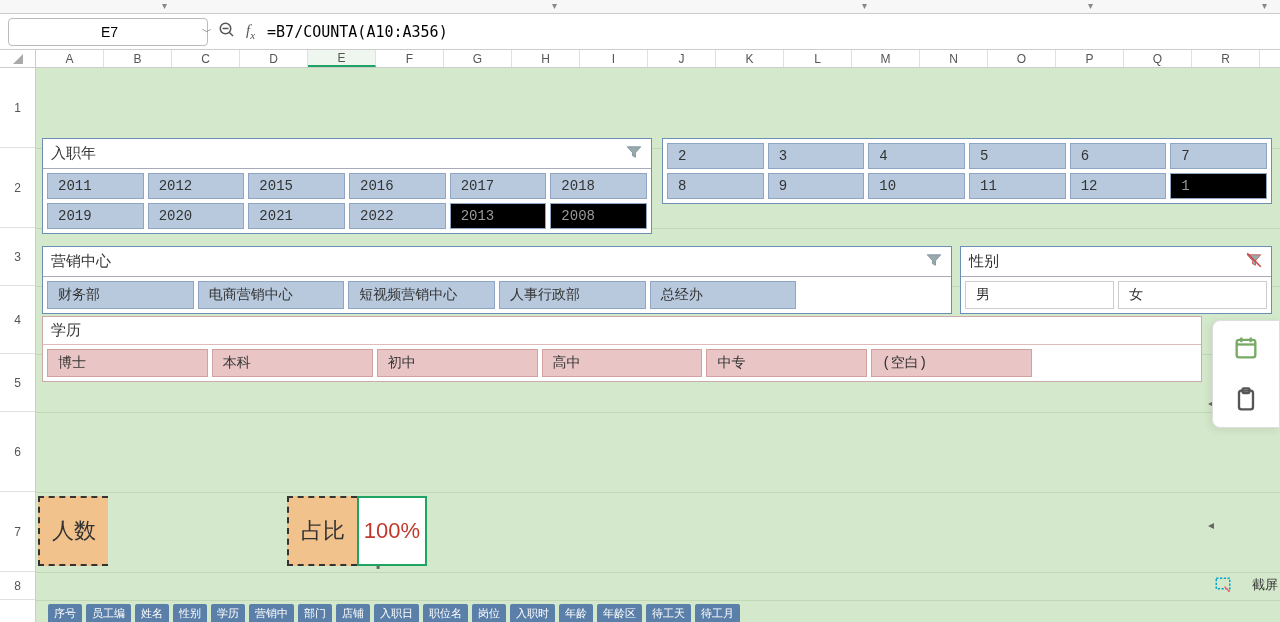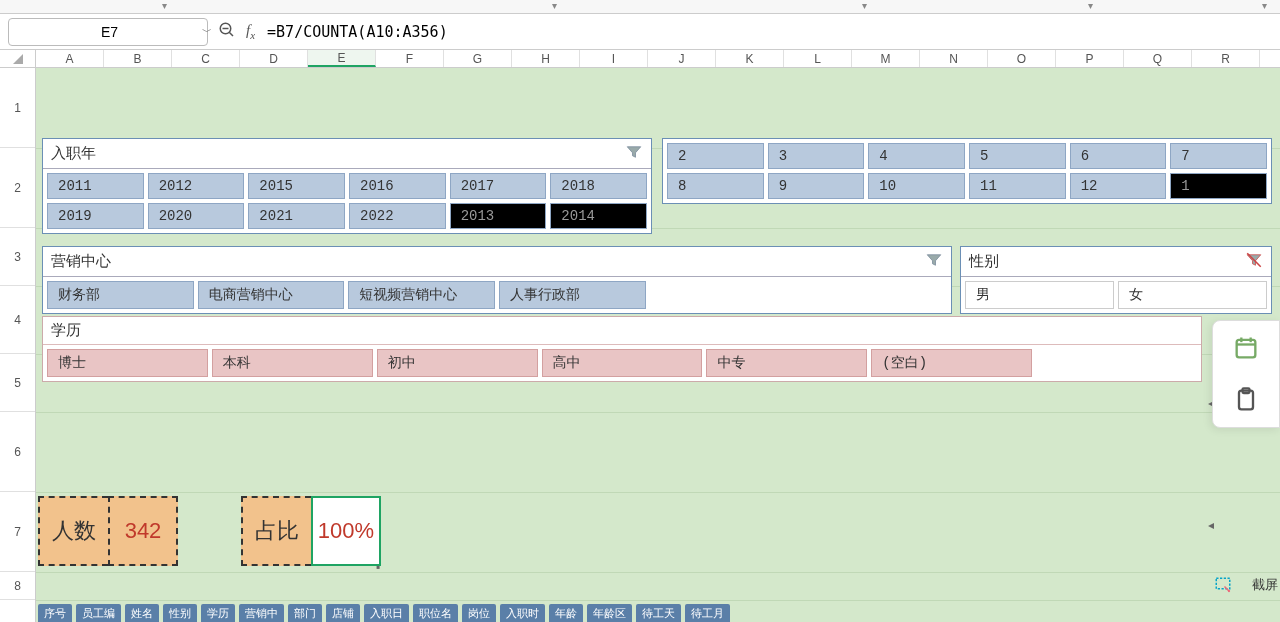--- a/index.html
+++ b/index.html
@@ -44,29 +44,29 @@
   .filter-icon { width:18px; height:18px; }
 
   .slicer.pink { border-color: #caa; }
   .slicer.pink .shdr { border-bottom-color: #dbb; }
 
   
   .sumbox { position: absolute; display: flex; align-items: center; }
   .sumbox .lb, .sumbox .vl { height: 70px; display: flex; align-items: center; justify-content: center; font-size: 22px; }
   .sumbox.count .lb { width: 70px; background: #f2c28c; border: 2px dashed #333; border-right: 0; }
   .sumbox.count .vl { width: 70px; background: #f2c28c; border: 2px dashed #333; color: #c0392b; font-weight: 500; }
-  .sumbox.ratio .lb { width: 70px; background: #f2c28c; border: 2px dashed #333; border-right: 0; }
+  .sumbox.ratio .lb { width: 70px; background: #f2c28c; border: 2px dashed #333; border-right: 0; margin-left: 46px; }
   .sumbox.ratio .vl { width: 70px; background: #fff; border: 2px solid #1fa463; color: #c0392b; font-weight: 500; }
 
   
   .side-tb { position: absolute; right: 0; top: 320px; width: 68px; background: #fff; border: 1px solid #ddd; border-radius: 8px 0 0 8px; box-shadow: -2px 2px 8px rgba(0,0,0,.08); padding: 10px 0; display: flex; flex-direction: column; gap: 18px; align-items: center; }
   .side-tb .tb { width: 34px; height: 34px; display: flex; align-items: center; justify-content: center; cursor: pointer; }
 
   
-  .peek { position: absolute; left: 36px; right: 0; bottom: 0; height: 18px; display: flex; gap: 4px; padding: 0 2px; }
+  .peek { position: absolute; left: 36px; right: 0; bottom: 0; height: 18px; display: flex; gap: 4px; padding: 0 12px; }
   .peek span { background: #5a7fa8; color: #fff; font-size: 11px; padding: 2px 6px; border-radius: 2px 2px 0 0; white-space: nowrap; overflow:hidden; }
 
   
   .edge-ind { position:absolute; width:18px; height:18px; color:#666; font-size:12px; display:flex; align-items:center; justify-content:center; }
 </style>
 </head>
 <body>
 
 <div class="app">
 
@@ -159,21 +159,21 @@
               <div class="pill">2012</div>
               <div class="pill">2015</div>
               <div class="pill">2016</div>
               <div class="pill">2017</div>
               <div class="pill">2018</div>
               <div class="pill">2019</div>
               <div class="pill">2020</div>
               <div class="pill">2021</div>
               <div class="pill">2022</div>
               <div class="pill dim">2013</div>
-              <div class="pill dim">2014</div>
+              <div class="pill dim">2008</div>
             </div>
         </div>
 
         <div class="slicer" style="left:626px; top:70px; width:610px;">
           <div class="sbody" id="month-body" style="grid-template-columns:repeat(6,1fr);">
               <div class="pill">2</div>
               <div class="pill">3</div>
               <div class="pill">4</div>
               <div class="pill">5</div>
               <div class="pill">6</div>
@@ -192,20 +192,21 @@
             <span>营销中心</span>
             <span><svg class="filter-icon" viewBox="0 0 24 24" fill="#9aa" stroke="#789">
                   <path d="M3 5h18l-7 8v6l-4-2v-4z"></path>
                 </svg></span>
           </div>
           <div class="sbody" id="dept-body" style="grid-template-columns:repeat(6,1fr);">
               <div class="pill">财务部</div>
               <div class="pill">电商营销中心</div>
               <div class="pill">短视频营销中心</div>
               <div class="pill">人事行政部</div>
+              <div class="pill">总经办</div>
             </div>
         </div>
 
         <div class="slicer" style="left:924px; top:178px; width:312px;">
           <div class="shdr">
             <span>性别</span>
             <span><svg class="filter-icon" viewBox="0 0 24 24" fill="#9aa" stroke="#c44">
                   <path d="M3 5h18l-7 8v6l-4-2v-4z"></path>
                   <line x1="3" y1="3" x2="21" y2="21" stroke="#c44" stroke-width="2"></line>
                 </svg></span>
@@ -225,21 +226,20 @@
               <div class="pill pink">本科</div>
               <div class="pill pink">初中</div>
               <div class="pill pink">高中</div>
               <div class="pill pink">中专</div>
               <div class="pill pink">(空白)</div>
             </div>
         </div>
 
         <div class="sumbox count" style="left:2px; top:428px;">
           <div class="lb">人数</div>
-          <div class="vl">342</div>
         </div>
         <div class="sumbox ratio" style="left:205px; top:428px;">
           <div class="lb">占比</div>
           <div class="vl">100%</div>
         </div>
         <div class="edge-ind" style="left:333px; top:490px;">▪</div>
 
         <div class="edge-ind" style="right:60px; top:326px;">◂</div>
         <div class="edge-ind" style="right:60px; top:448px;">◂</div>
 

